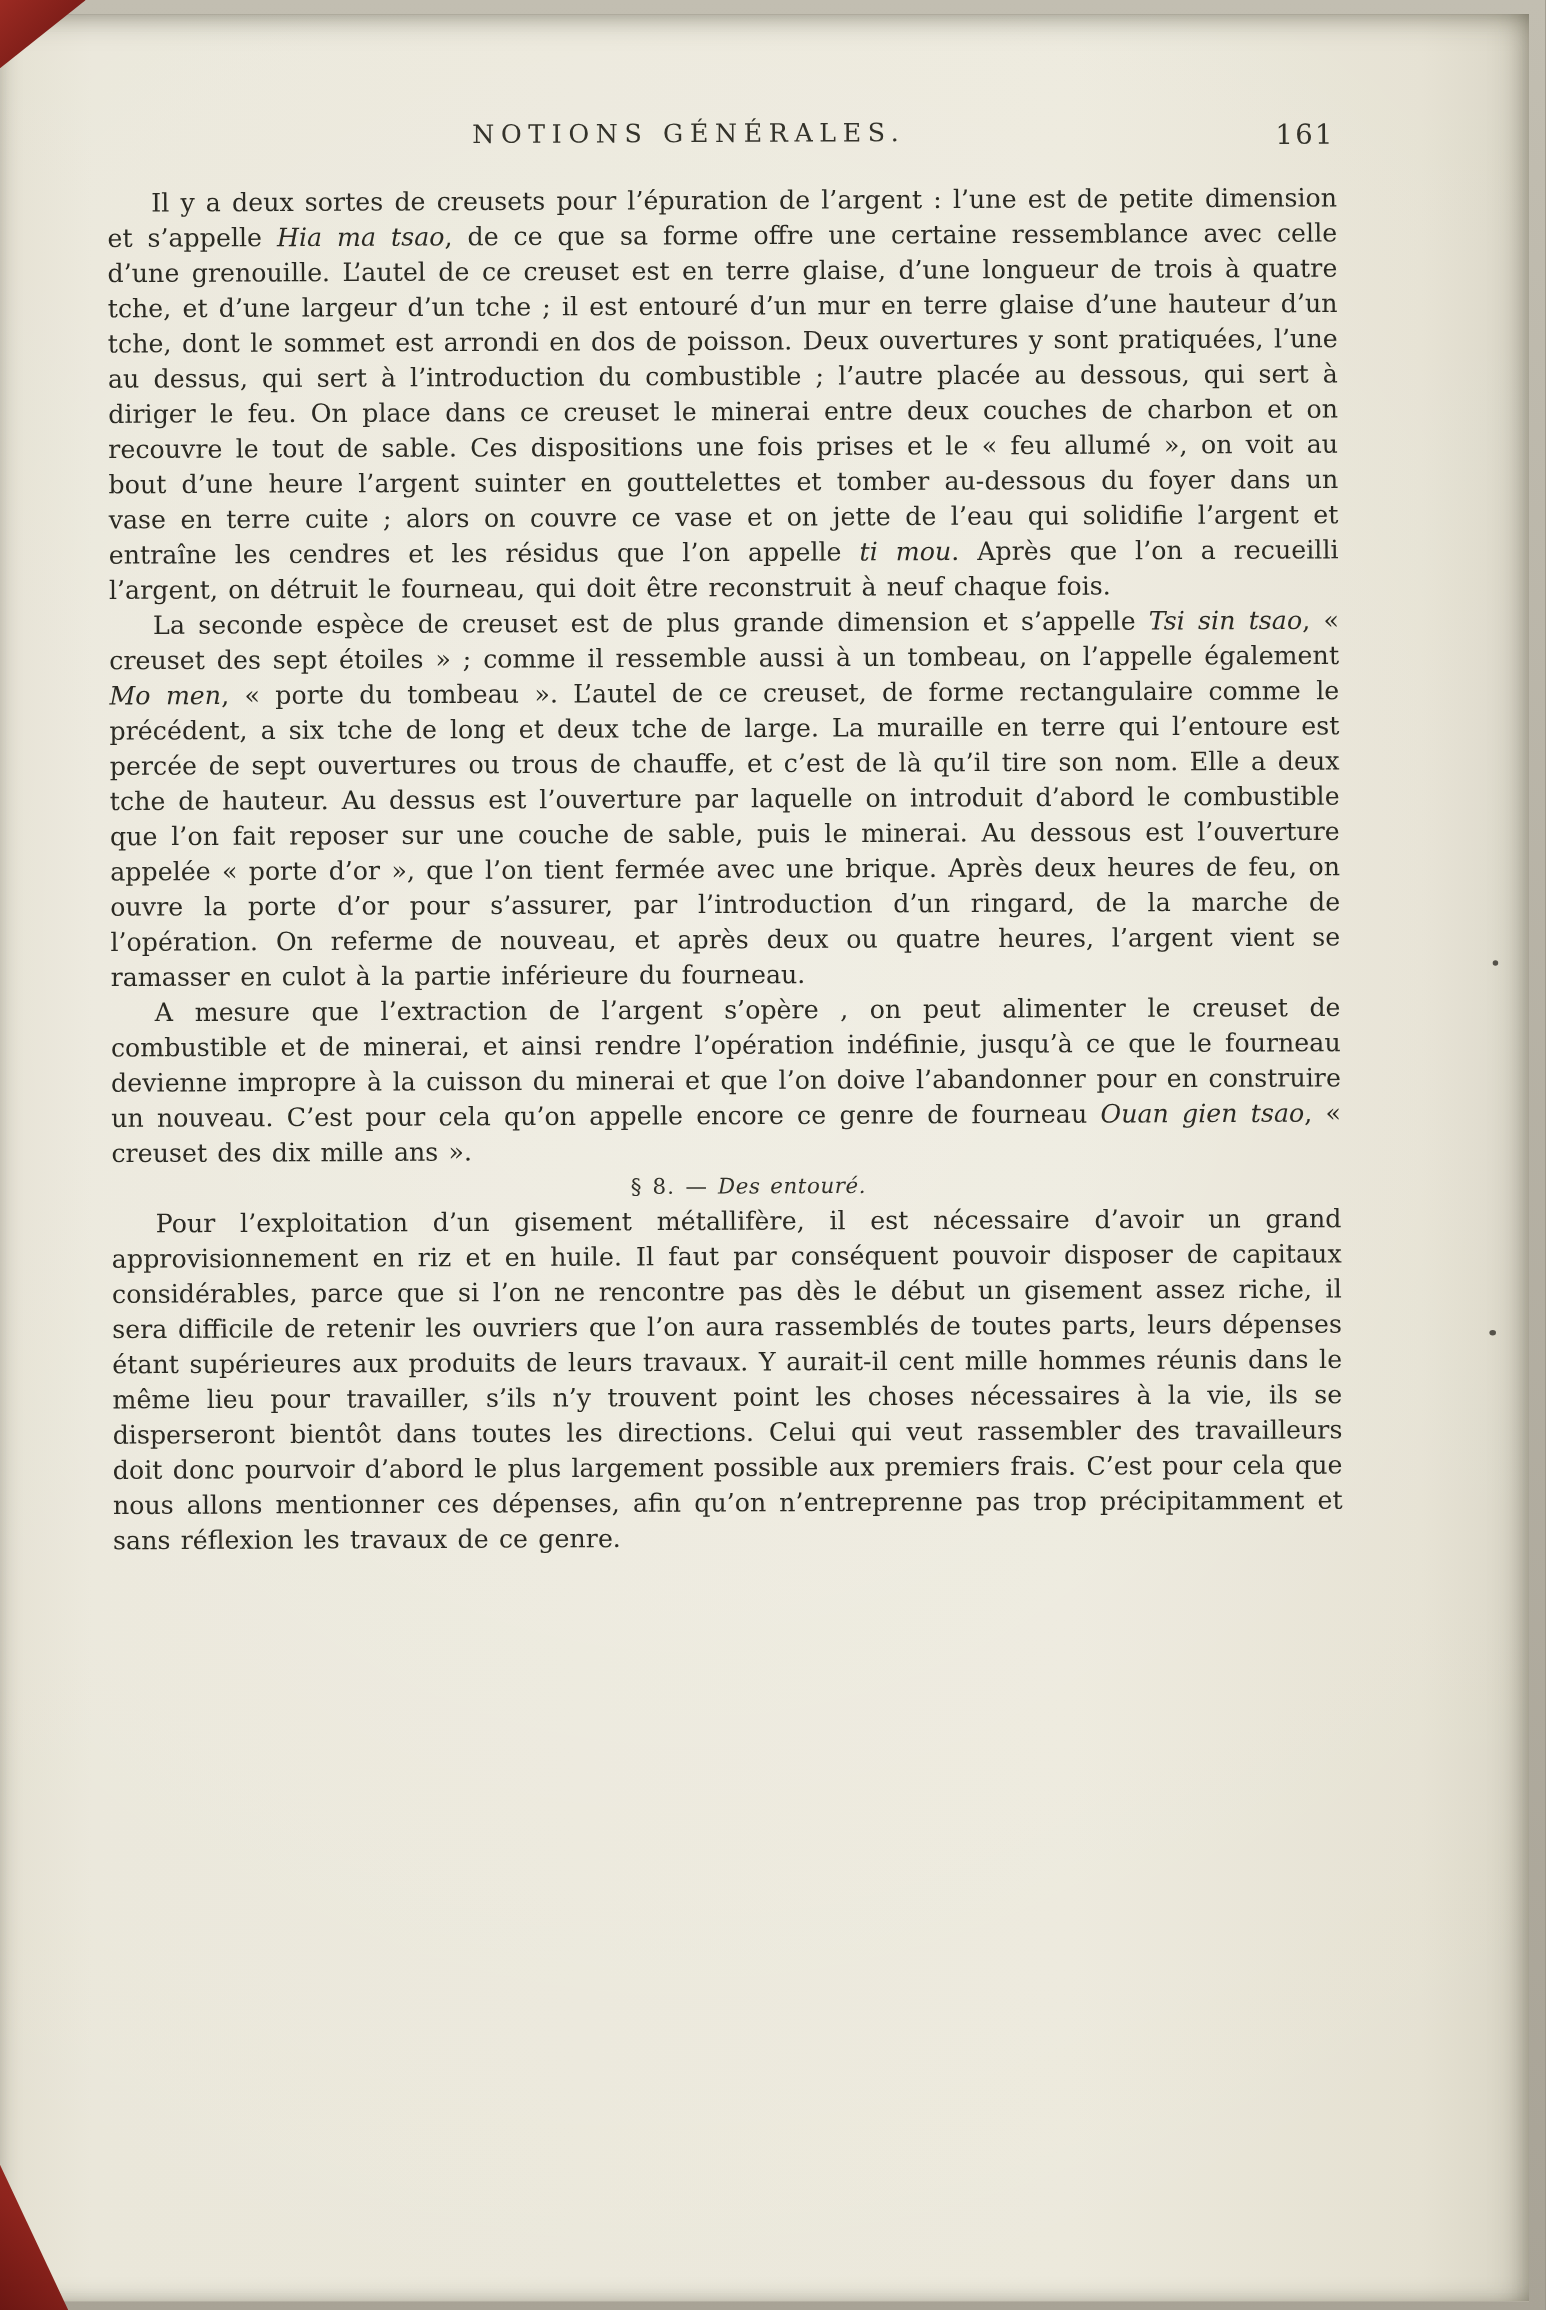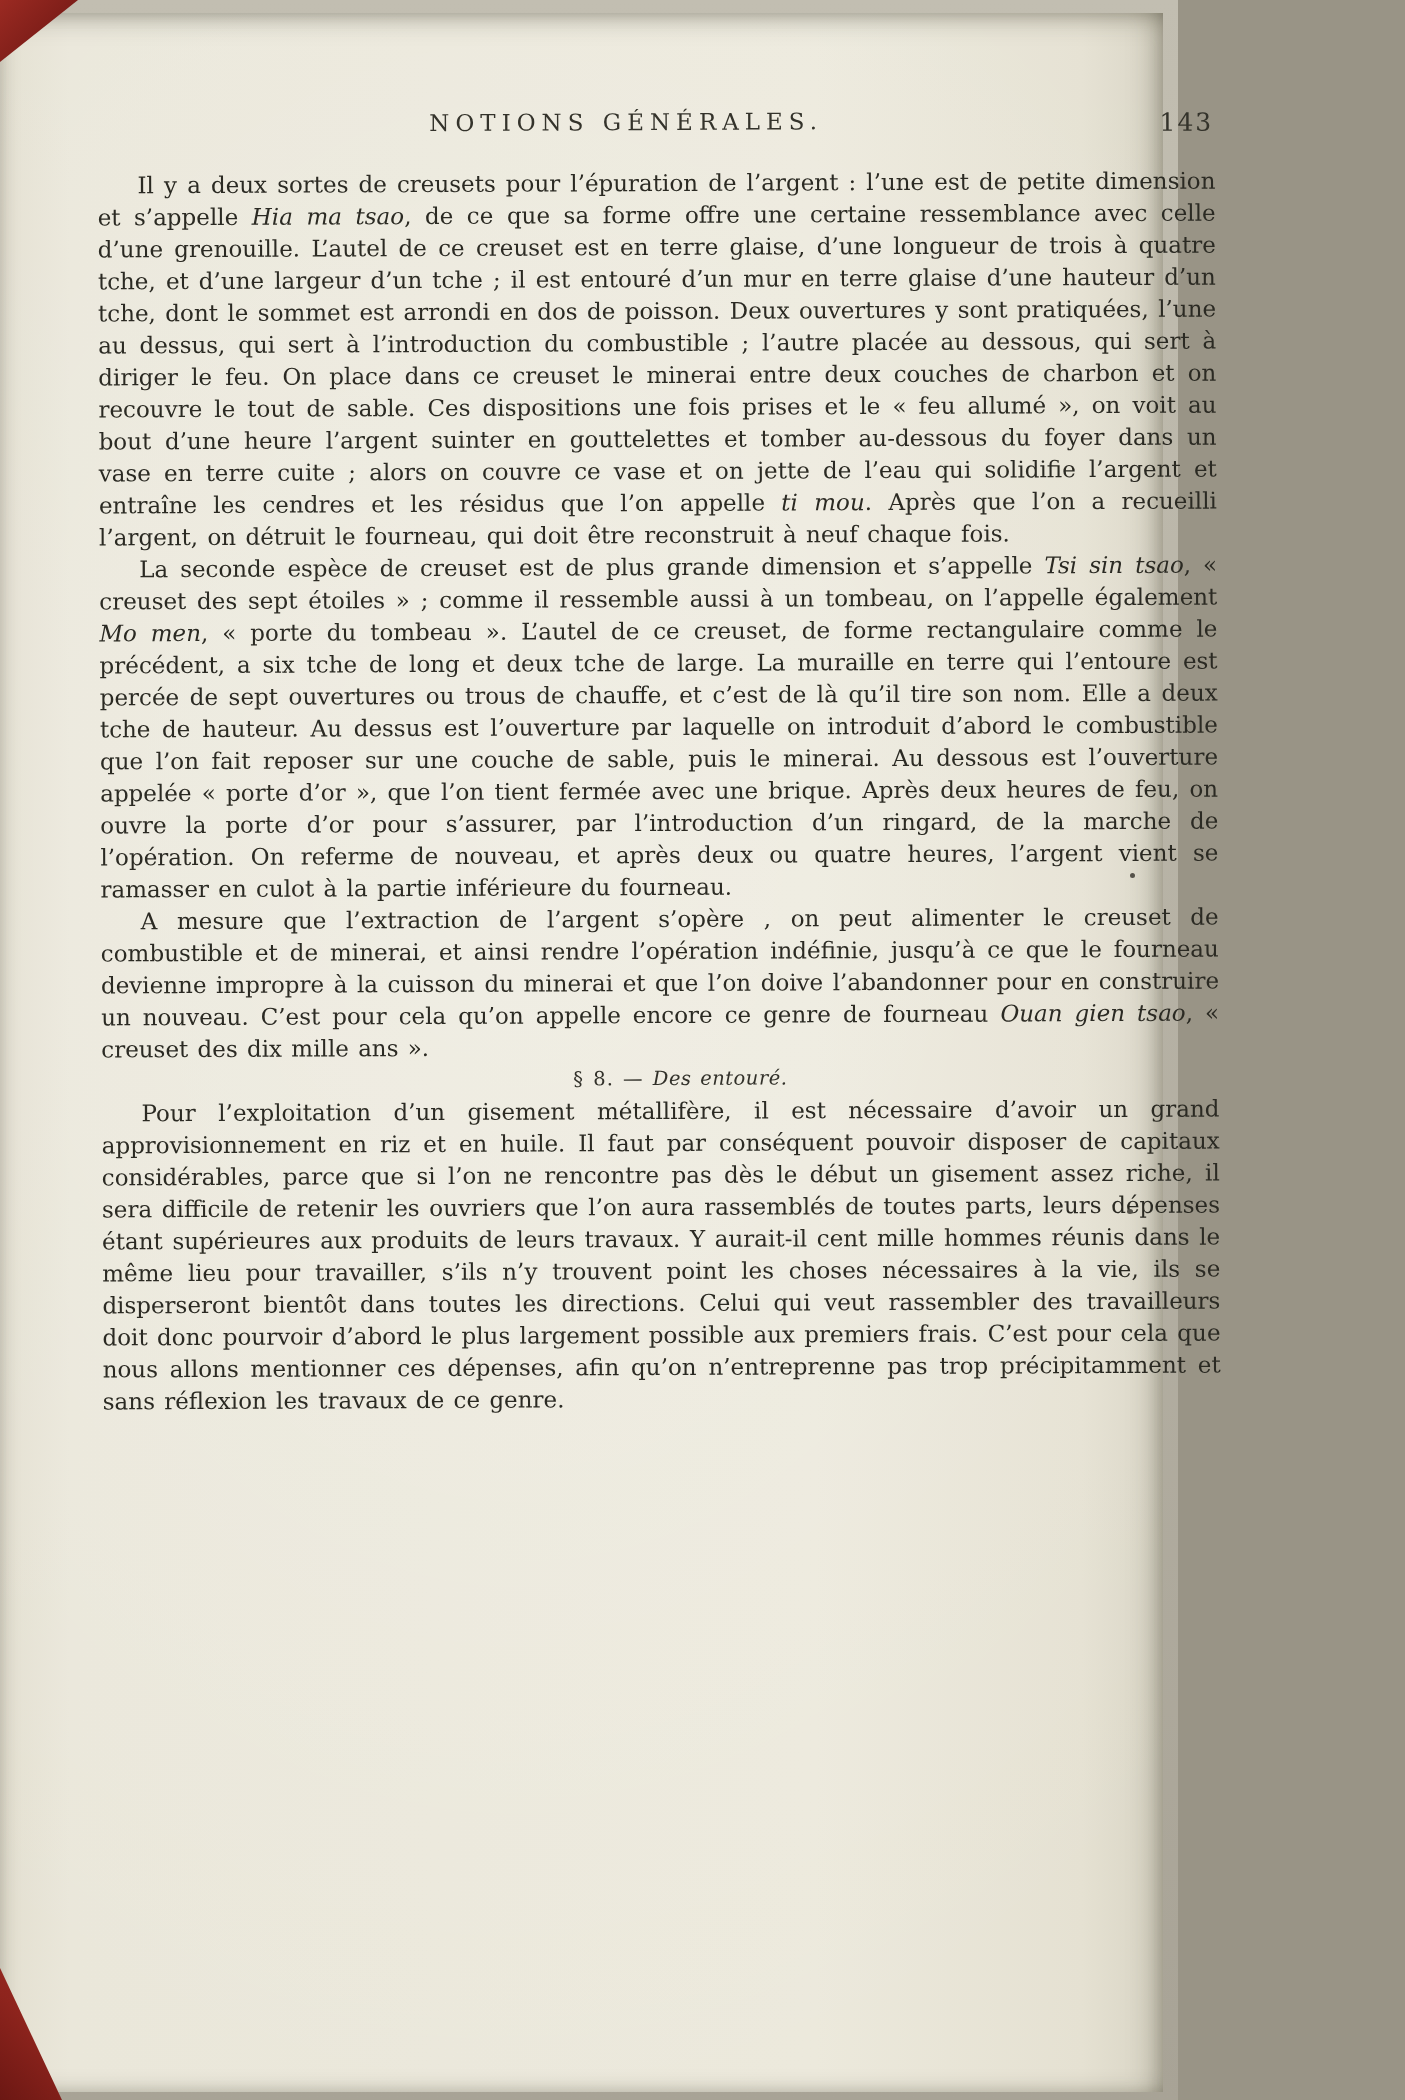--- a/index.html
+++ b/index.html
@@ -9,21 +9,21 @@
   body {
     width: 1405px;
     height: 2100px;
     background: #97then;
     background: #999486;
     overflow: hidden;
     font-family: "DejaVu Serif", "Liberation Serif", serif;
   }
   .scan {
     position: relative;
-    width: 1178px;
+    width: 1405px;
     height: 2100px;
     background: linear-gradient(180deg, #c2beb1 0%, #a8a396 100%);
   }
   .page {
     position: absolute;
     left: 0px;
     top: 13px;
     right: 15px;
     bottom: 8px;
     background:
@@ -111,21 +111,21 @@
 <body>
 
 <div class="scan">
 
   <div class="page">
 
     <div class="content">
 
       <div class="page-header">
         <div class="running-title">NOTIONS GÉNÉRALES.</div>
-        <div class="page-number">143</div>
+        <div class="page-number">161</div>
       </div>
 
       <div class="body-text">
         <p><span>Il y a deux sortes de creusets pour l’épuration de l’argent : l’une est de petite dimension et s’appelle </span><i>Hia ma tsao</i><span>, de ce que sa forme offre une certaine ressemblance avec celle d’une grenouille. L’autel de ce creuset est en terre glaise, d’une longueur de trois à quatre tche, et d’une largeur d’un tche ; il est entouré d’un mur en terre glaise d’une hauteur d’un tche, dont le sommet est arrondi en dos de poisson. Deux ouvertures y sont pratiquées, l’une au dessus, qui sert à l’introduction du combustible ; l’autre placée au dessous, qui sert à diriger le feu. On place dans ce creuset le minerai entre deux couches de charbon et on recouvre le tout de sable. Ces dispositions une fois prises et le « feu allumé », on voit au bout d’une heure l’argent suinter en gouttelettes et tomber au-dessous du foyer dans un vase en terre cuite ; alors on couvre ce vase et on jette de l’eau qui solidifie l’argent et entraîne les cendres et les résidus que l’on appelle </span><i>ti mou</i><span>. Après que l’on a recueilli l’argent, on détruit le fourneau, qui doit être reconstruit à neuf chaque fois.</span></p>
         <p><span>La seconde espèce de creuset est de plus grande dimension et s’appelle </span><i>Tsi sin tsao</i><span>, « creuset des sept étoiles » ; comme il ressemble aussi à un tombeau, on l’appelle également </span><i>Mo men</i><span>, « porte du tombeau ». L’autel de ce creuset, de forme rectangulaire comme le précédent, a six tche de long et deux tche de large. La muraille en terre qui l’entoure est percée de sept ouvertures ou trous de chauffe, et c’est de là qu’il tire son nom. Elle a deux tche de hauteur. Au dessus est l’ouverture par laquelle on introduit d’abord le combustible que l’on fait reposer sur une couche de sable, puis le minerai. Au dessous est l’ouverture appelée « porte d’or », que l’on tient fermée avec une brique. Après deux heures de feu, on ouvre la porte d’or pour s’assurer, par l’introduction d’un ringard, de la marche de l’opération. On referme de nouveau, et après deux ou quatre heures, l’argent vient se ramasser en culot à la partie inférieure du fourneau.</span></p>
         <p><span>A mesure que l’extraction de l’argent s’opère , on peut alimenter le creuset de combustible et de minerai, et ainsi rendre l’opération indéfinie, jusqu’à ce que le fourneau devienne impropre à la cuisson du minerai et que l’on doive l’abandonner pour en construire un nouveau. C’est pour cela qu’on appelle encore ce genre de fourneau </span><i>Ouan gien tsao</i><span>, « creuset des dix mille ans ».</span></p>
 
         <p class="section-heading"><span>§ 8. — </span><i>Des entouré.</i></p>
 
         <p><span>Pour l’exploitation d’un gisement métallifère, il est nécessaire d’avoir un grand approvisionnement en riz et en huile. Il faut par conséquent pouvoir disposer de capitaux considérables, parce que si l’on ne rencontre pas dès le début un gisement assez riche, il sera difficile de retenir les ouvriers que l’on aura rassemblés de toutes parts, leurs dépenses étant supérieures aux produits de leurs travaux. Y aurait-il cent mille hommes réunis dans le même lieu pour travailler, s’ils n’y trouvent point les choses nécessaires à la vie, ils se disperseront bientôt dans toutes les directions. Celui qui veut rassembler des travailleurs doit donc pourvoir d’abord le plus largement possible aux premiers frais. C’est pour cela que nous allons mentionner ces dépenses, afin qu’on n’entreprenne pas trop précipitamment et sans réflexion les travaux de ce genre.</span></p>

